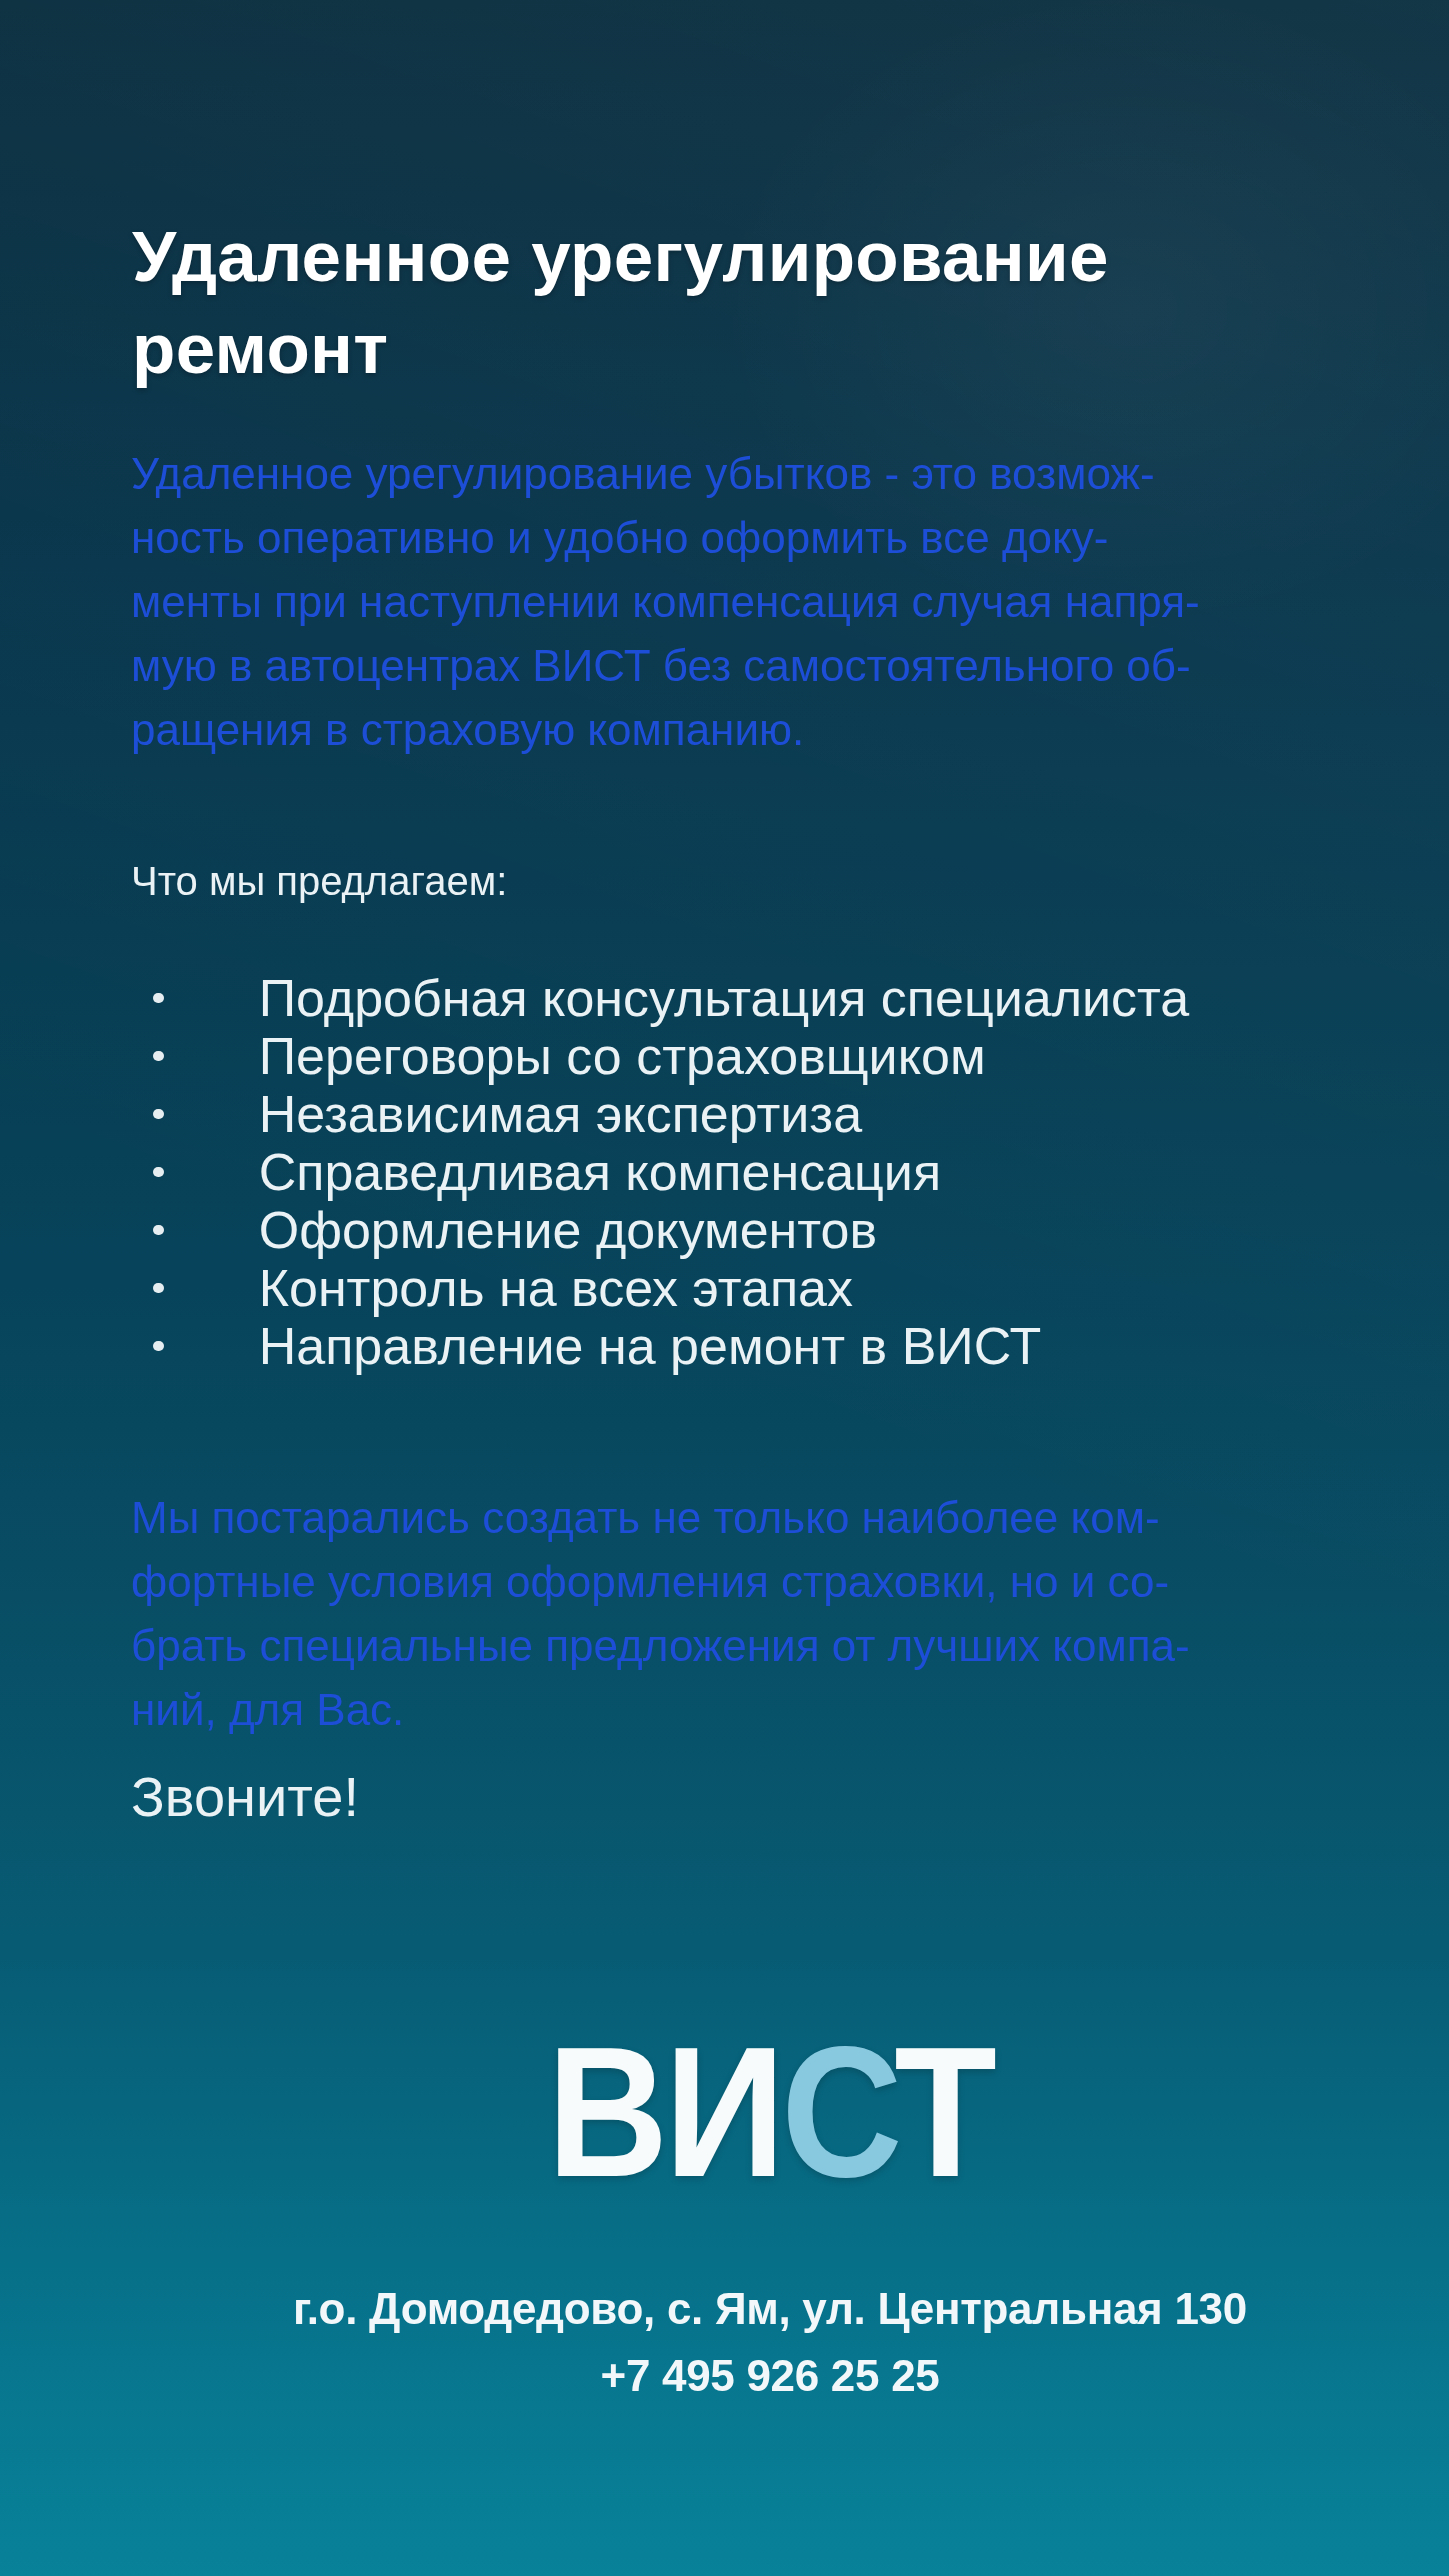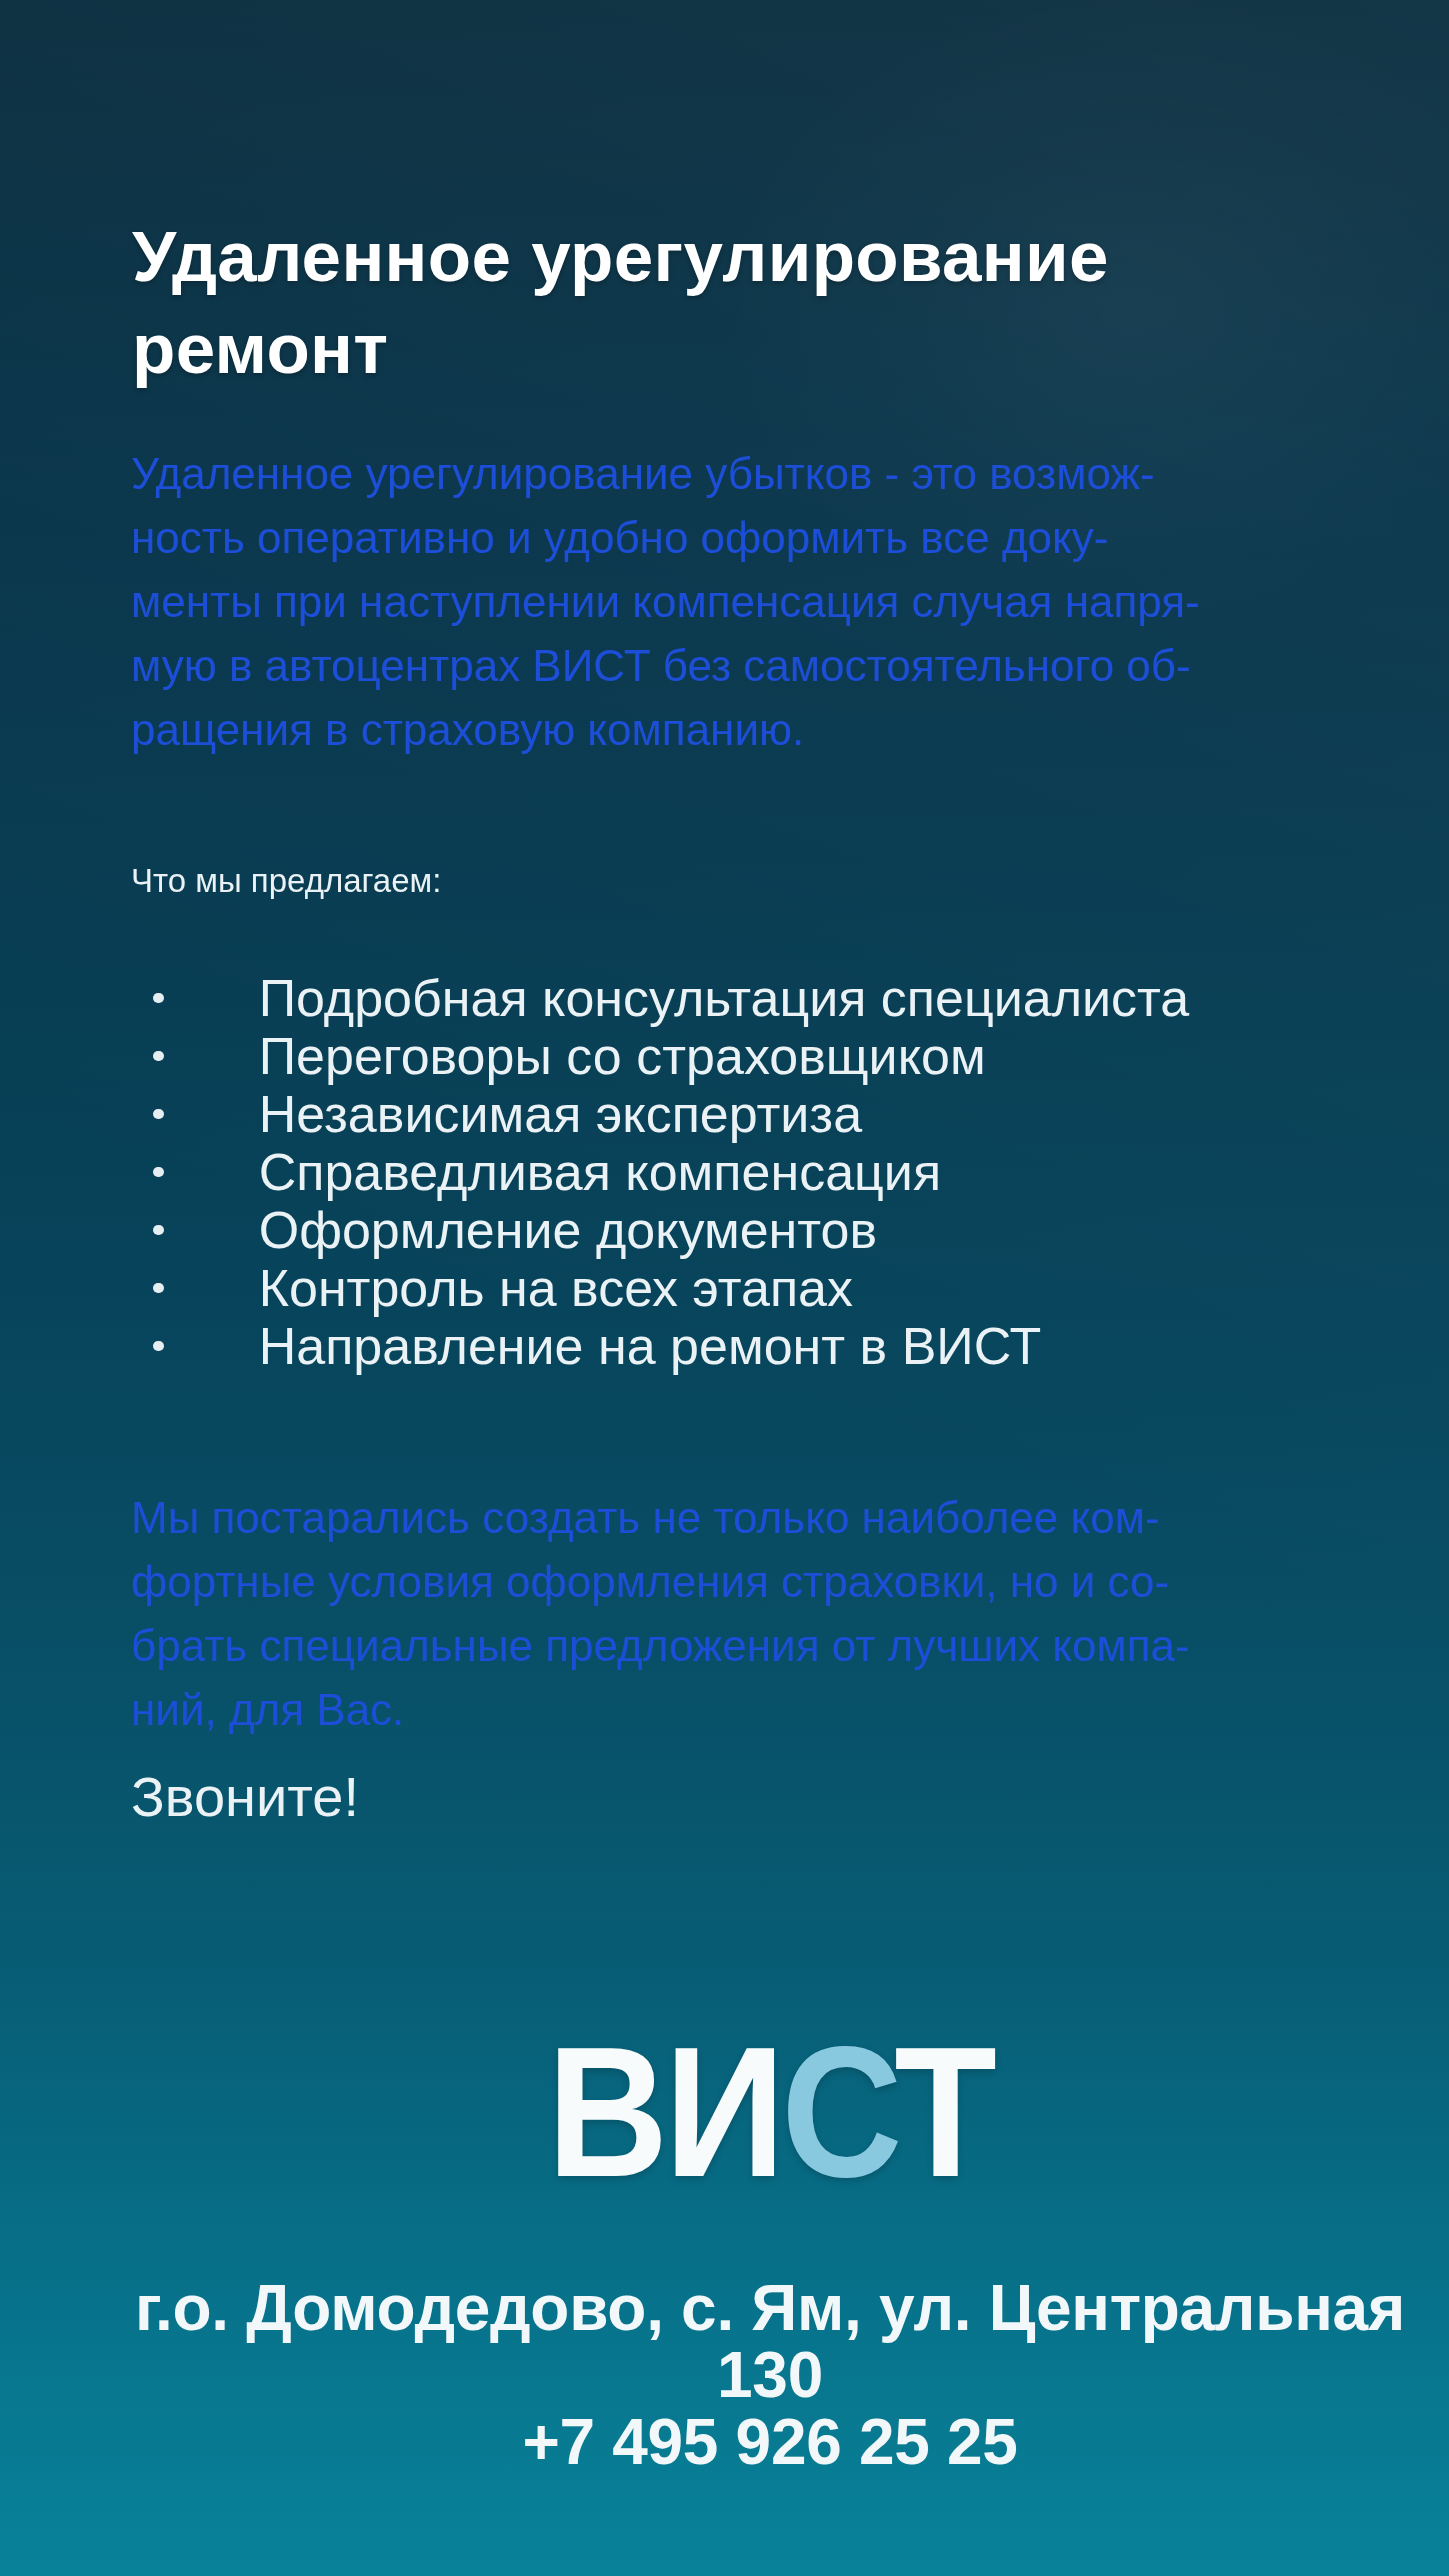--- a/index.html
+++ b/index.html
@@ -44,21 +44,21 @@
   .para {
     margin: 47px 0 0 0;
     font-size: 44px;
     line-height: 64px;
     font-weight: 400;
     color: #1d4ed8;
   }
   .para span { display: block; white-space: nowrap; }
   .offers-heading {
     margin: 87px 0 0 0;
-    font-size: 33px;
+    font-size: 40px;
     line-height: 64px;
     color: #eaf2f5;
   }
   ul.offers {
     list-style: none;
     margin: 56px 0 0 0;
     padding: 0;
   }
   li.offer {
     display: flex;
@@ -94,21 +94,21 @@
     letter-spacing: -4px;
     color: #f7fbfc;
     transform: scaleY(1.1);
     transform-origin: 50% 60%;
     text-shadow: 0 2.7px 6.7px rgba(0,0,0,0.18);
   }
   .logo .accent { color: #89c9e0; }
   .footer {
     margin-top: 77px;
     text-align: center;
-    font-size: 64px;
+    font-size: 44px;
     line-height: 67px;
     font-weight: 700;
     color: #f2f7f9;
     letter-spacing: -0.3px;
   }
   .phone { cursor: pointer; }
 </style>
 </head>
 <body>
 

